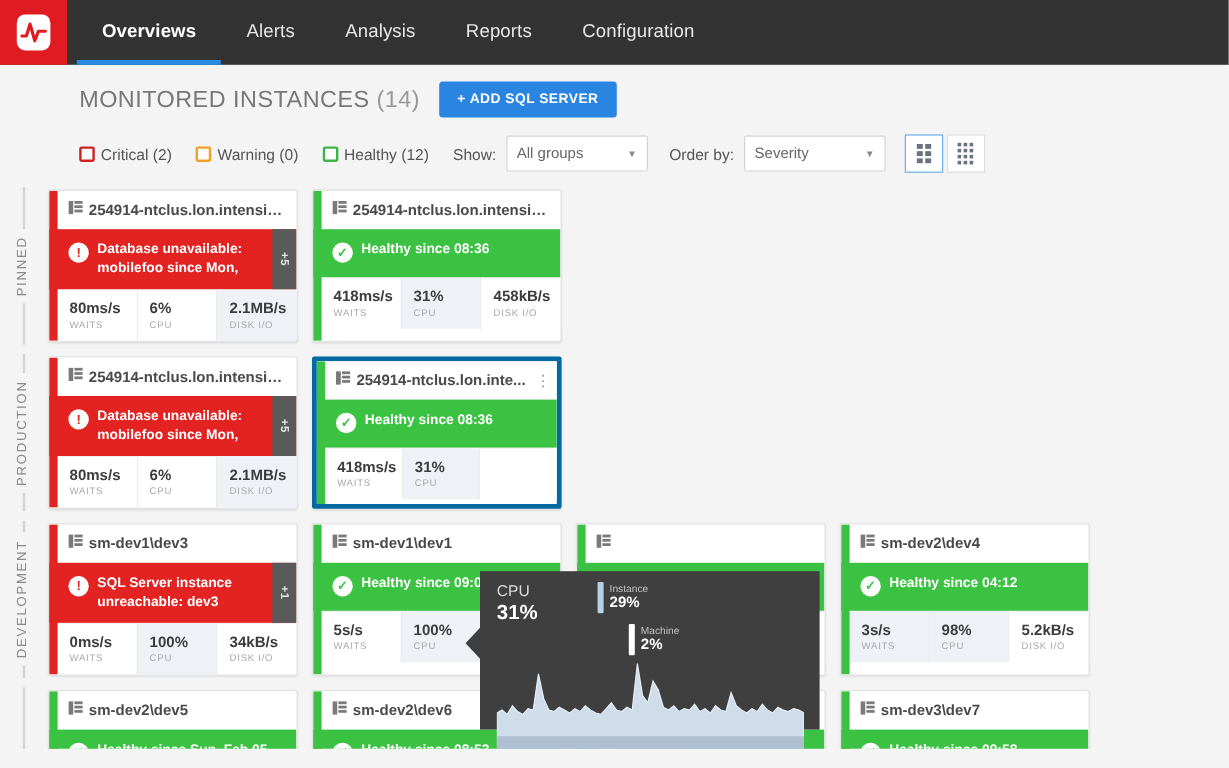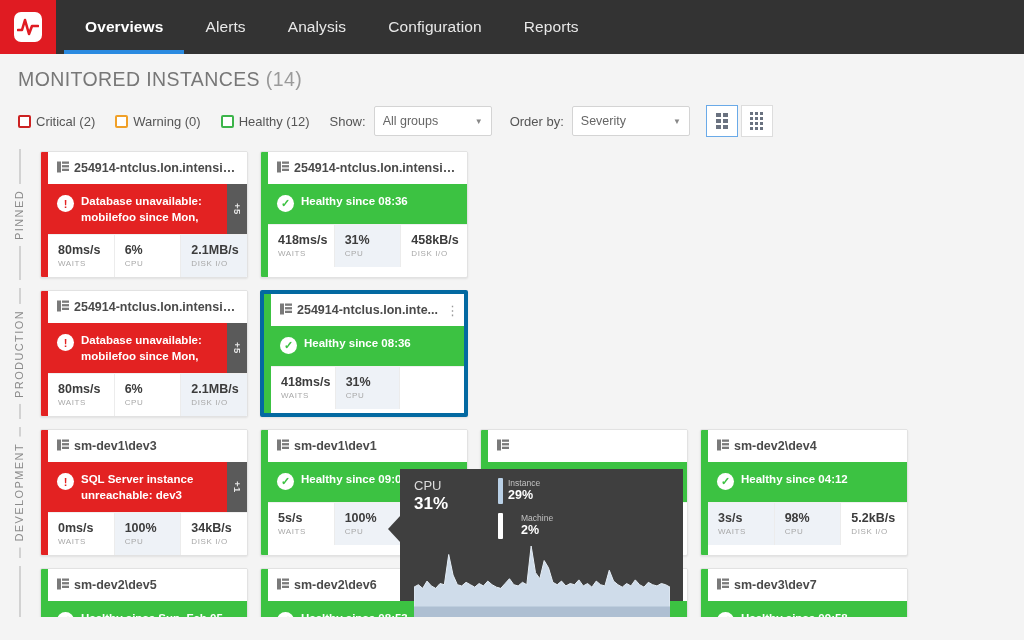--- a/index.html
+++ b/index.html
@@ -33,21 +33,21 @@
     position: relative; cursor: pointer;
     letter-spacing: .1px;
   }
   .nav-item.active { color: #ffffff; font-weight: bold; }
   .nav-item.active::after {
     content: ""; position: absolute; left: 0; right: 0; bottom: 0;
     height: 4px; background: #2a8ae0;
   }
 
   
-  .toolbar { padding: 14px 0 0 18px; background: #f4f4f4; }
+  .toolbar { padding: 14px 0 0 18px; background: #f4f4f4; margin-left: 48px; }
   .toolbar-row1 { display: flex; align-items: center; gap: 16px; }
   .page-title {
     font-size: 19.5px; color: #777777; letter-spacing: .4px;
   }
   .page-title .count { color: #9a9a9a; }
   .btn-add {
     background: #2a85e0; color: #ffffff;
     border: none; border-radius: 3px;
     font-size: 11.5px; font-weight: bold; letter-spacing: .4px;
     padding: 9px 15px; cursor: pointer;
@@ -228,34 +228,35 @@
     <div class="nav-item active">
         <span>Overviews</span>
       </div>
     <div class="nav-item">
         <span>Alerts</span>
       </div>
     <div class="nav-item">
         <span>Analysis</span>
       </div>
     <div class="nav-item">
+        <span>Reports</span>
+      </div>
+    <div class="nav-item">
         <span>Configuration</span>
-      </div>
-    <div class="nav-item">
-        <span>Reports</span>
       </div>
   </div>
 </div>
 
 <div class="toolbar">
   <div class="toolbar-row1">
     <div class="page-title">
       <span>MONITORED INSTANCES</span>
       <span class="count">(14)</span>
     </div>
+    <button class="btn-add">+ ADD SQL SERVER</button>
   </div>
 
   <div class="toolbar-row2">
     <div class="legend">
       <span class="legend-box"></span>
       <span class="legend-label">Critical (2)</span>
     </div>
     <div class="legend">
       <span class="legend-box warn"></span>
       <span class="legend-label">Warning (0)</span>
@@ -659,21 +660,21 @@
         <div class="tt-main-value">31%</div>
       </div>
       <div class="tt-series">
         <div style="display:flex;gap:5px;">
           <span class="tt-bar inst"></span>
           <span>
             <span class="tt-s-label" style="display:block">Instance</span>
             <span class="tt-s-value" style="display:block">29%</span>
           </span>
         </div>
-        <div style="display:flex;gap:18px;">
+        <div style="display:flex;gap:5px;margin-left:26px;">
           <span class="tt-bar mach"></span>
           <span>
             <span class="tt-s-label" style="display:block">Machine</span>
             <span class="tt-s-value" style="display:block">2%</span>
           </span>
         </div>
       </div>
     </div>
     <div class="tt-chart">
       <svg id="ttchart" width="256" height="78" viewBox="0 0 256 78" preserveAspectRatio="none" aria-hidden="true">

